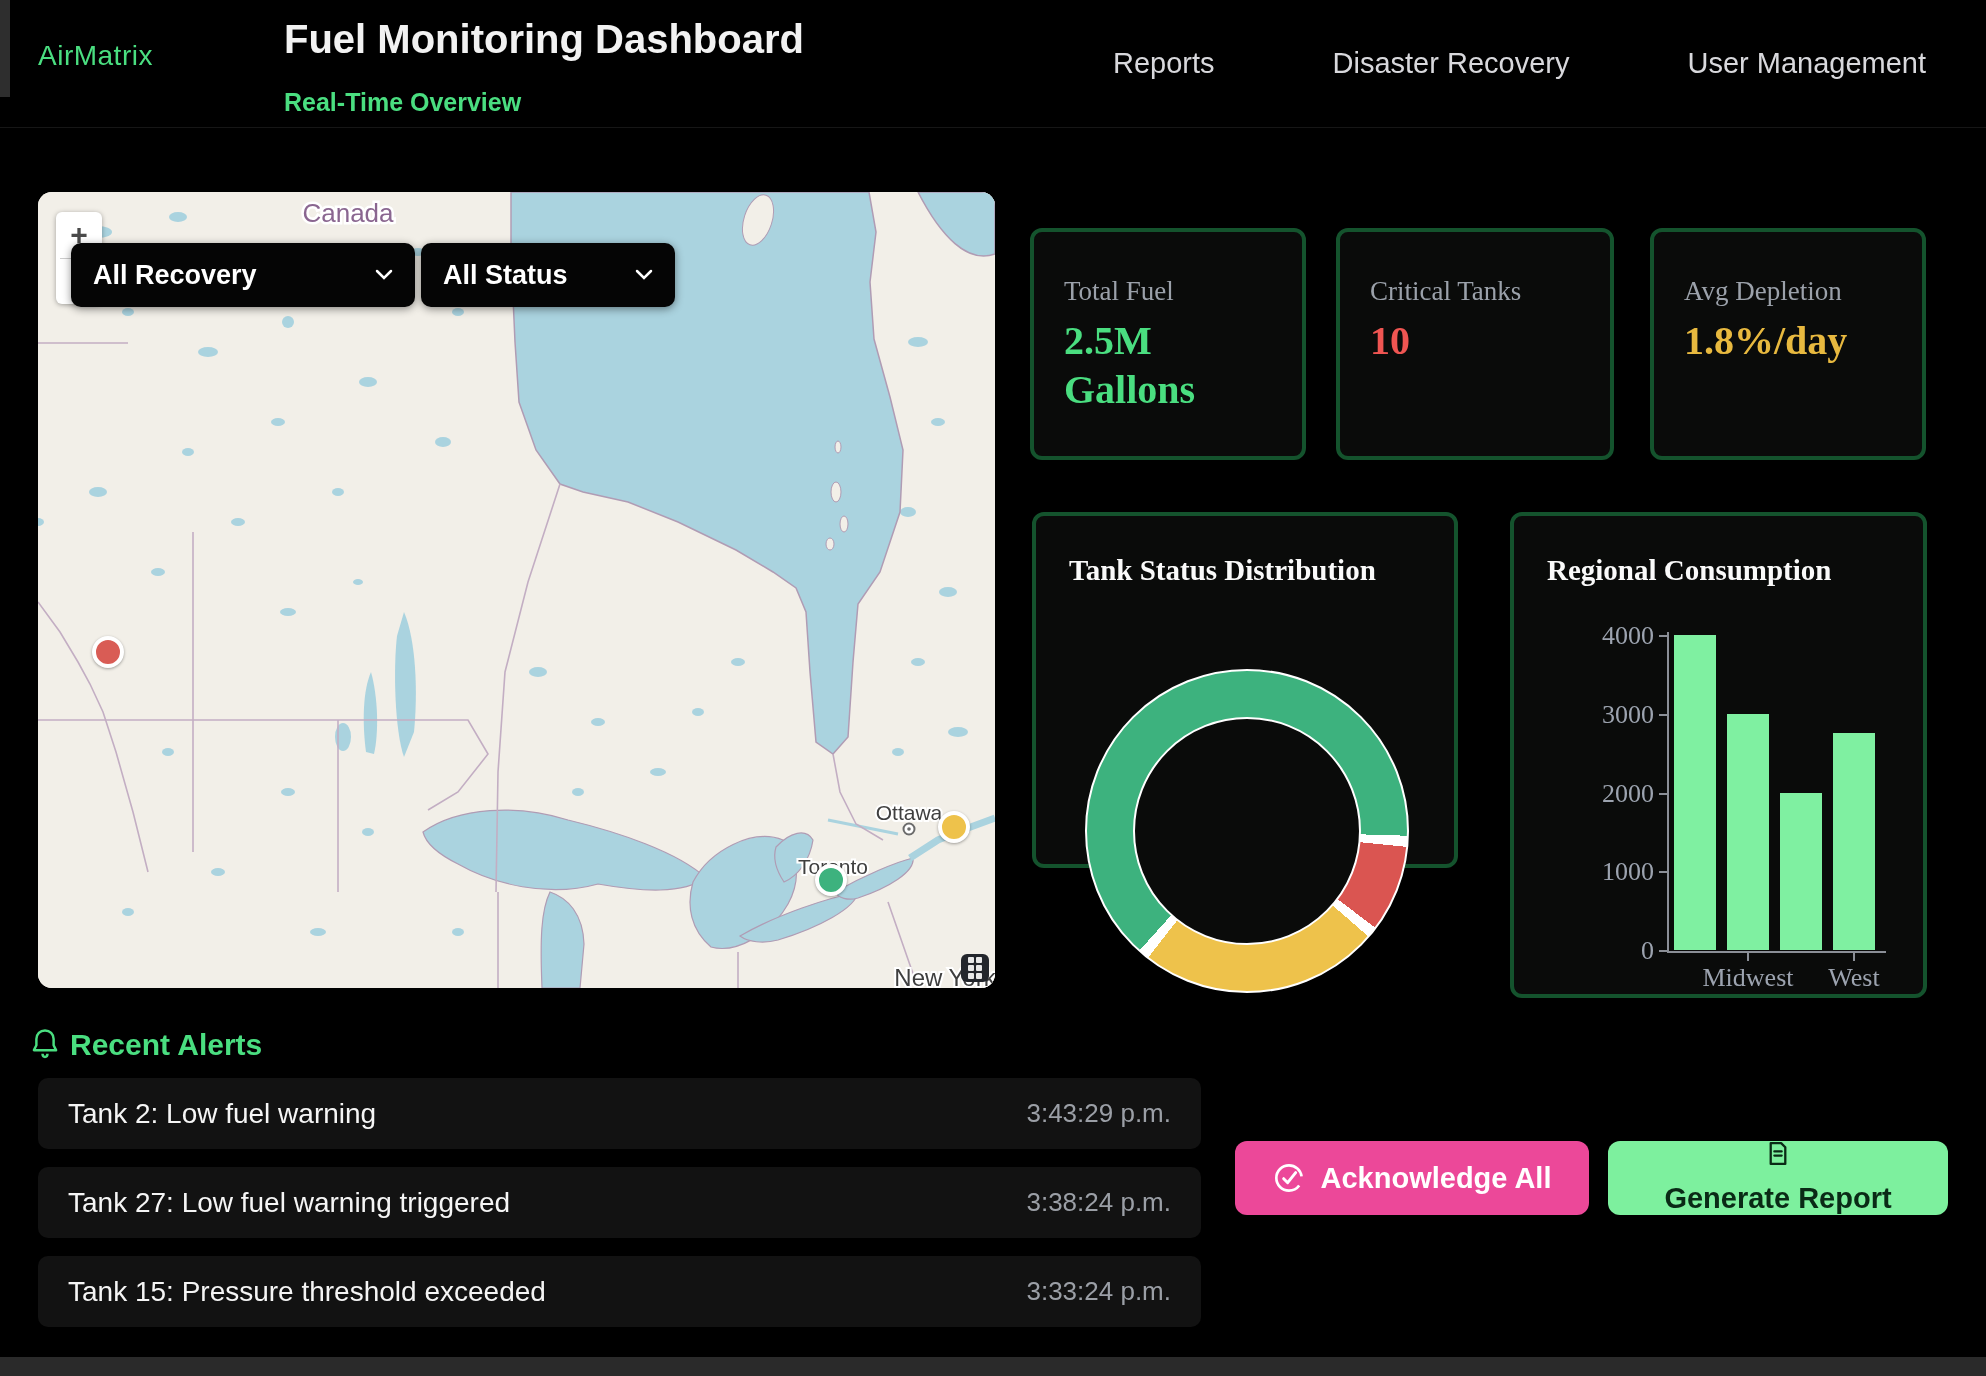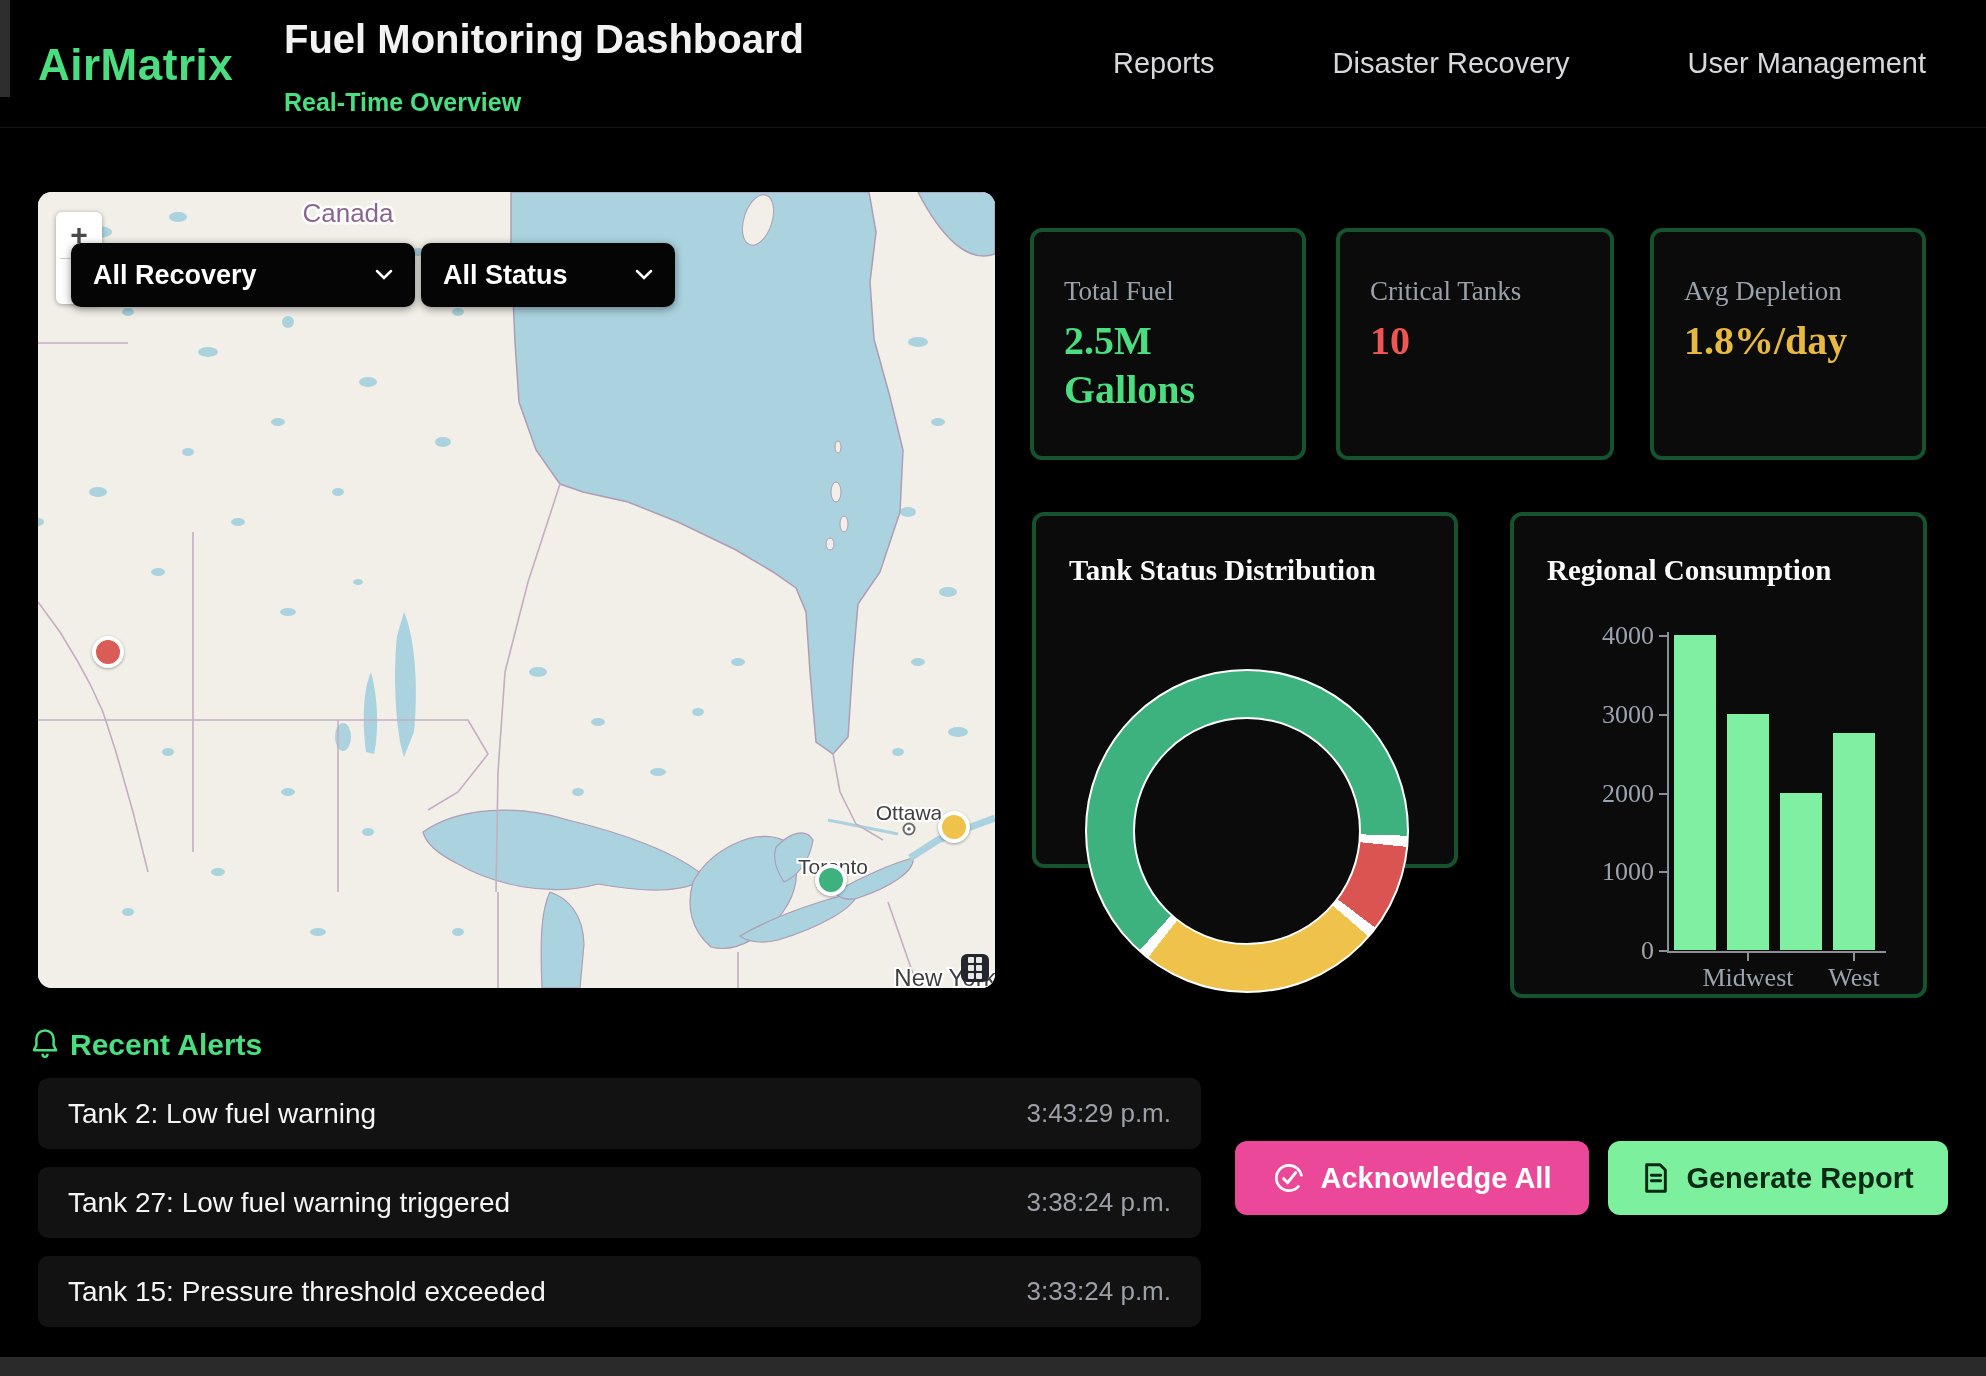--- a/index.html
+++ b/index.html
@@ -3,21 +3,21 @@
 <meta charset="utf-8">
 <style>
   html,body{margin:0;padding:0;background:#000;}
   body{width:1986px;height:1376px;position:relative;overflow:hidden;
        font-family:"Liberation Sans",sans-serif;color:#e8e8ea;}
   .abs{position:absolute;}
 
   
   .header{left:0;top:0;width:1986px;height:127px;background:#000;border-bottom:1px solid #161616;}
   .edge-strip{left:0;top:0;width:10px;height:97px;background:#2e2e2e;}
-  .brand{left:38px;top:40px;font-size:44px;font-weight:bold;color:var(--accent-green);letter-spacing:.5px;}
+  .brand{left:38px;top:40px;font-size:28px;font-weight:normal;color:var(--accent-green);letter-spacing:.5px;}
   .title{left:284px;top:17px;font-size:40px;font-weight:bold;color:#f2f2f2;}
   .subtitle{left:284px;top:72px;font-size:25px;font-weight:600;color:var(--accent-green);margin-top:16px;}
   .nav{right:60px;top:0;height:127px;display:flex;align-items:center;gap:118px;}
   .nav-item{font-size:29px;color:#d8d8dc;cursor:pointer;white-space:nowrap;}
 
   
   .map-panel{left:38px;top:192px;width:957px;height:796px;border-radius:14px;overflow:hidden;background:#f2efe8;}
   .map-svg{position:absolute;left:0;top:0;}
   .zoom-ctl{left:18px;top:20px;width:46px;height:92px;background:#fff;border-radius:6px;
             box-shadow:0 1px 5px rgba(0,0,0,.35);z-index:2;}
@@ -59,21 +59,21 @@
   .bell{left:30px;top:1028px;}
   .alert-row{left:38px;width:1163px;height:71px;background:#121212;border-radius:10px;
              display:flex;align-items:center;justify-content:space-between;padding:0 30px;box-sizing:border-box;gap:40px;}
   .alert-msg{font-size:28px;color:#f5f5f5;}
   .alert-time{font-size:26px;color:#9b9fa6;}
 
   
   .btn{height:74px;border-radius:12px;display:flex;align-items:center;justify-content:center;
        gap:16px;font-size:29px;font-weight:bold;cursor:pointer;box-sizing:border-box;}
   .btn-ack{left:1235px;top:1141px;width:354px;background:#ec4899;color:#fff;}
-  .btn-gen{left:1608px;top:1141px;width:340px;background:var(--bright-green);color:#0a2a16;}
+  .btn-gen{left:1608px;top:1141px;width:340px;background:var(--bright-green);color:#0a2a16;flex-direction:column;}
 
   .bottom-strip{left:0;top:1357px;width:1986px;height:19px;background:#2a2a2a;}
 </style>
 </head>
 <body>
 
 <div class="abs header">
   <div class="abs edge-strip"></div>
   <div class="abs brand">AirMatrix</div>
   <div class="abs title">Fuel Monitoring Dashboard</div>

